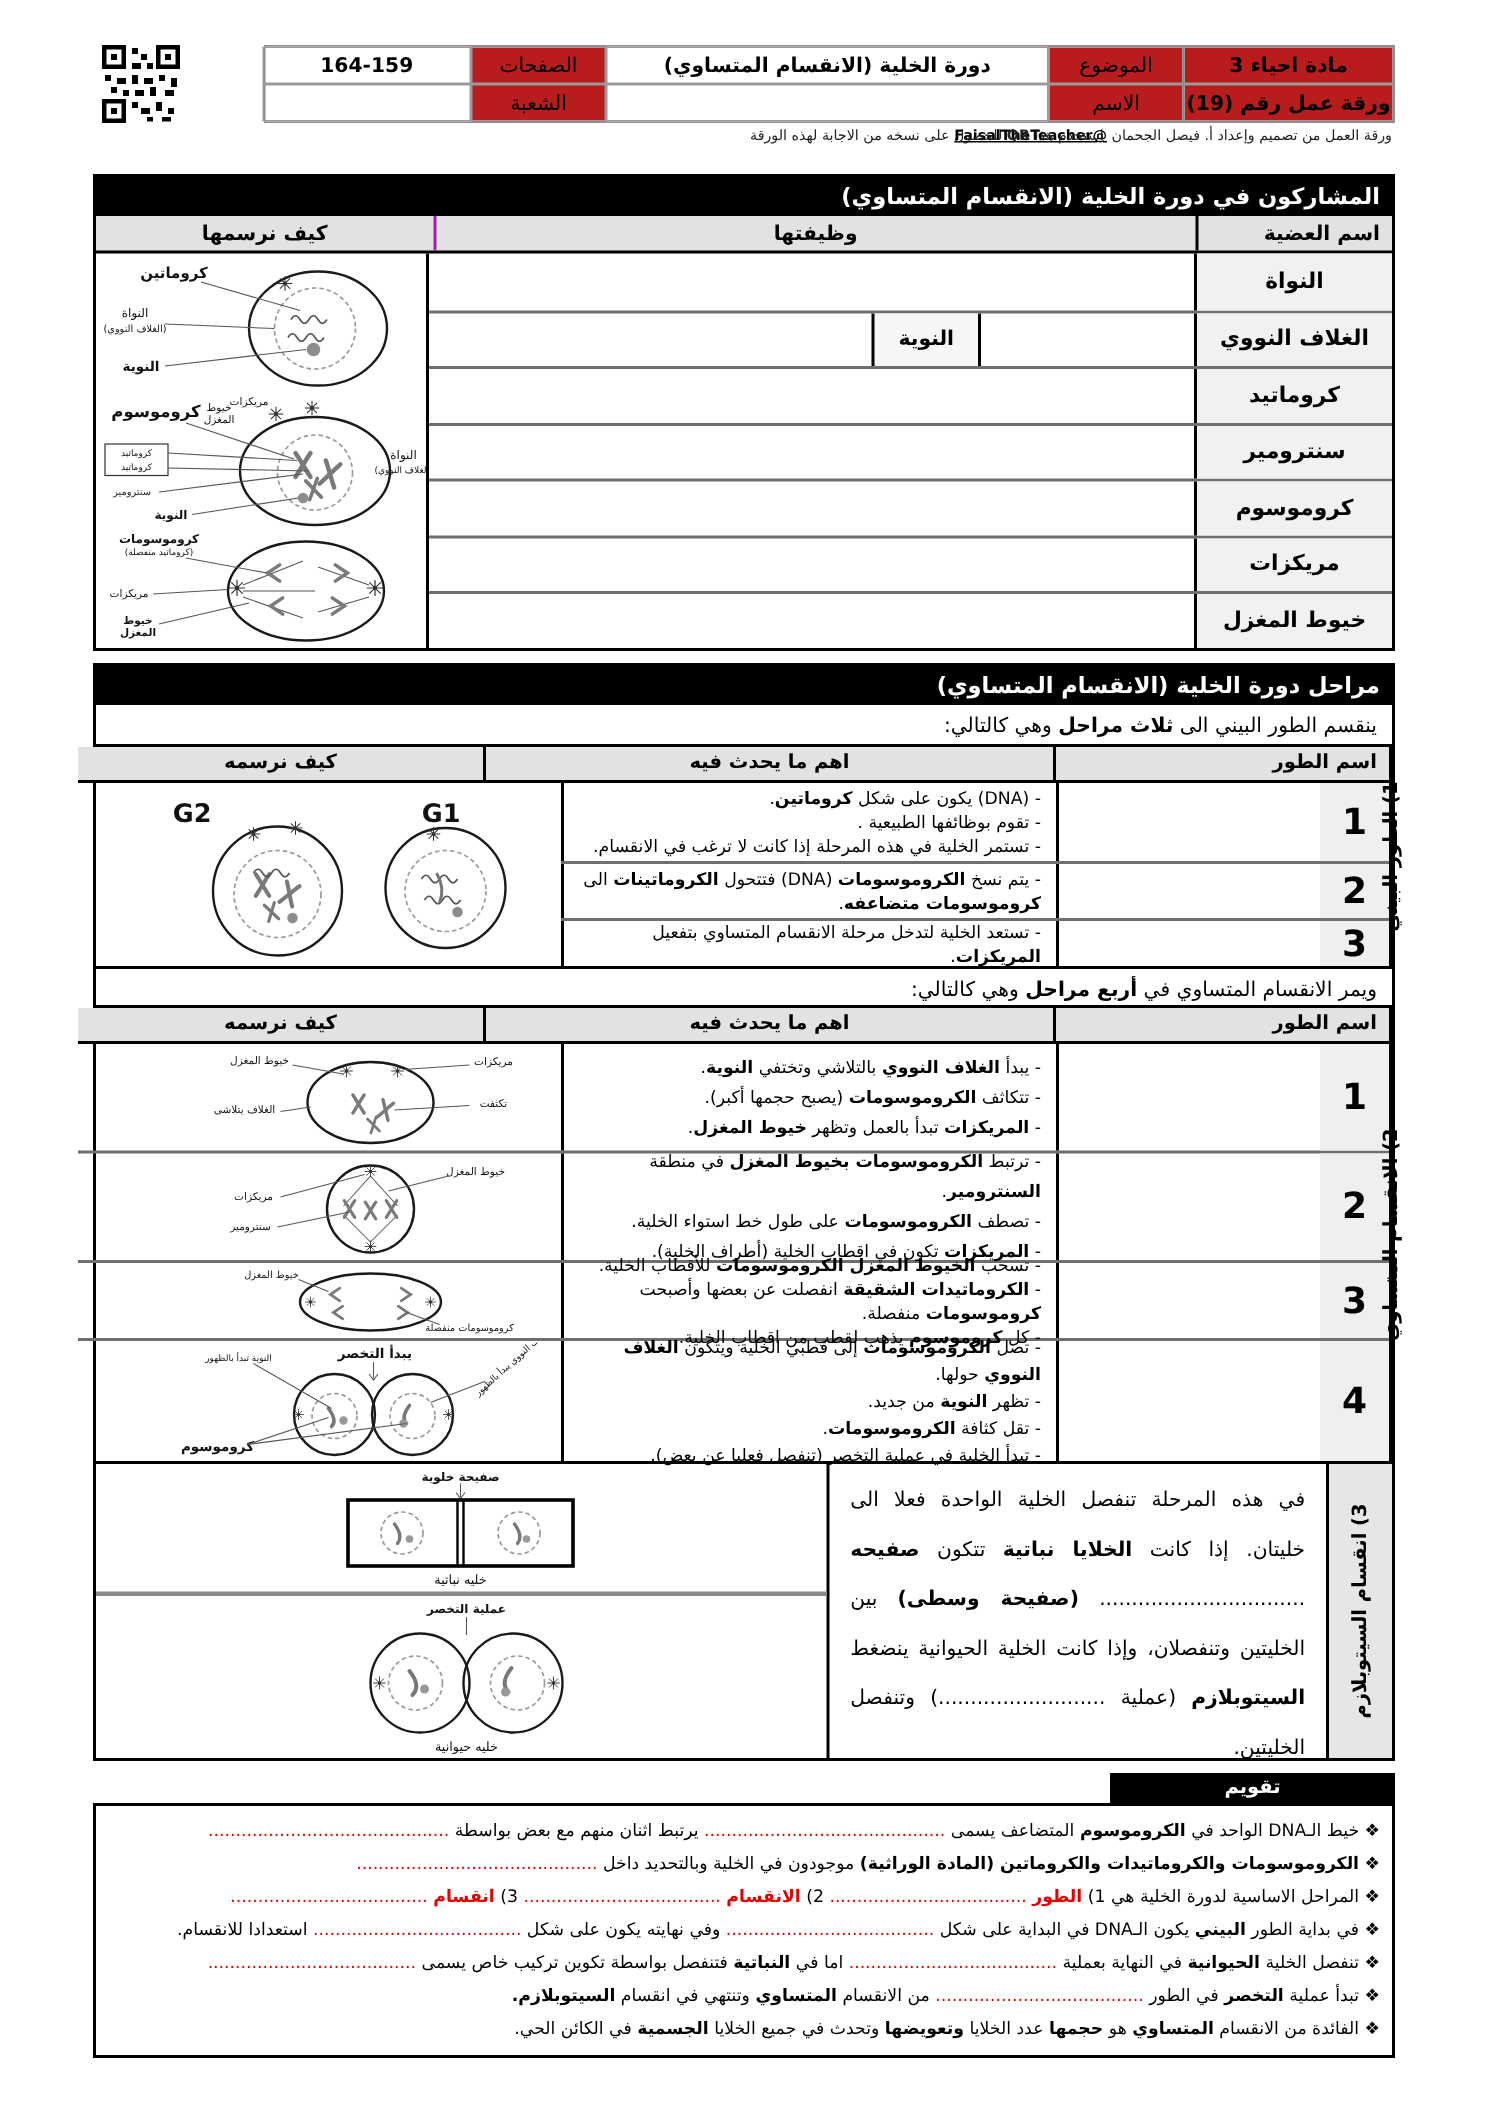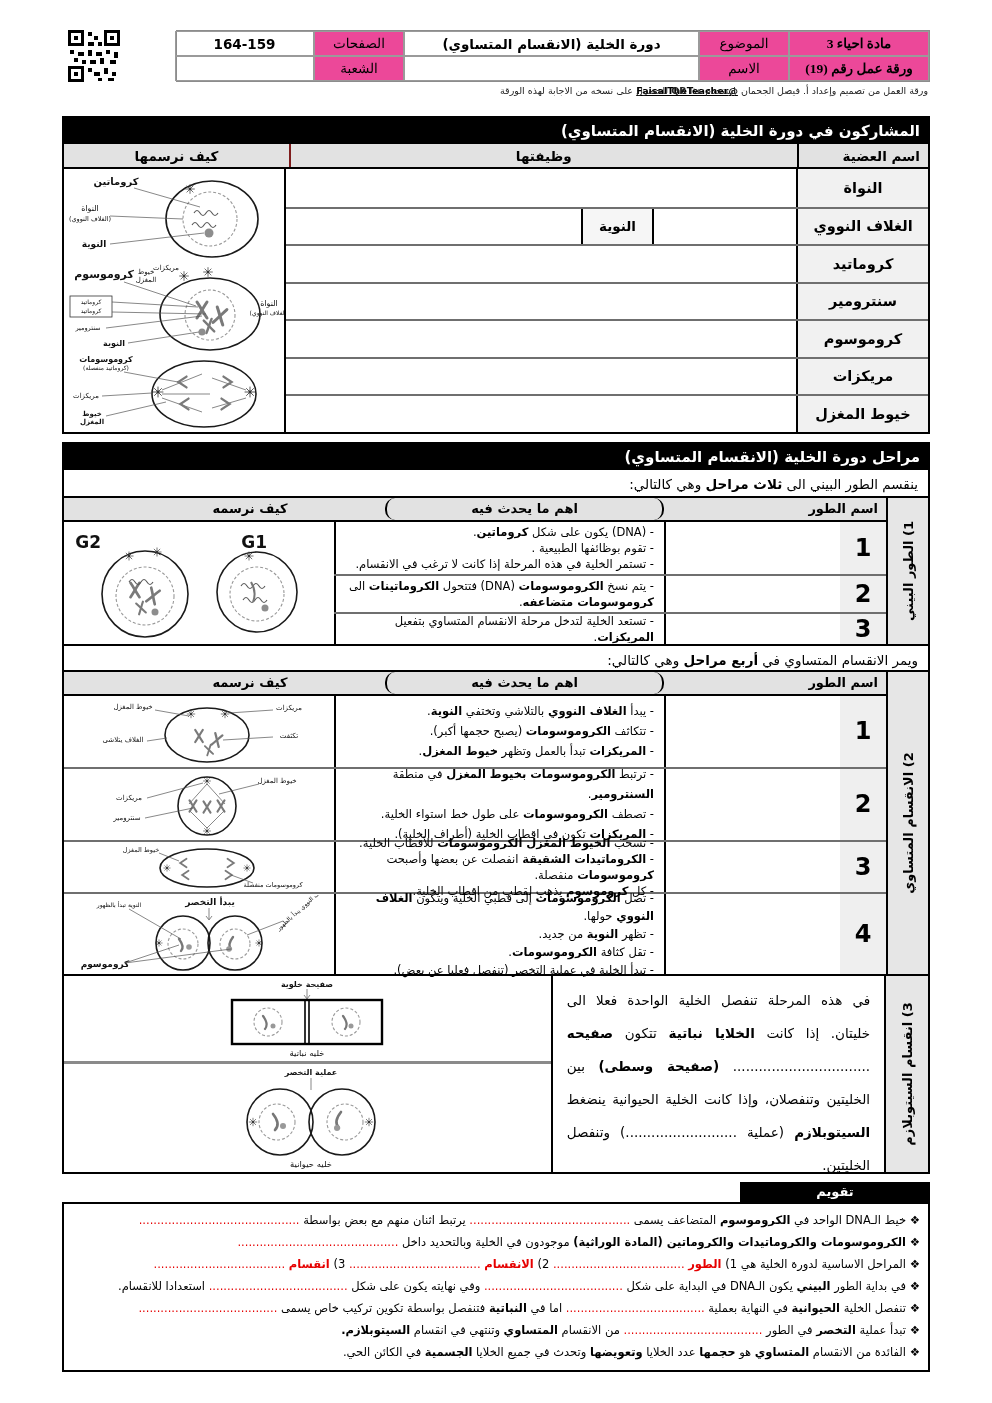--- a/index.html
+++ b/index.html
@@ -7,36 +7,36 @@
     width: 992px; height: 1403px; overflow: hidden; background: #fff;
     font-family: "DejaVu Sans", "Liberation Sans", sans-serif;
     color: #000; direction: rtl;
   }
   .page { width: 868px; margin: 0 62px; padding-top: 30px; }
 
   
   .hdr { display: flex; }
   .hdr-table { display: grid; grid-template-columns: 140px 90px 295px 90px 139px; width: 754px; border: 1.5px solid #8c8c8c; }
   .hcell { height: 25px; border: 1px solid #9a9a9a; display: flex; align-items: center; justify-content: center; font-size: 13.5px; }
-  .hcell.glab { background: #ec4899; font-family: Liberation Serif, serif; }
+  .hcell.glab { background: #b91c1c; }
   .hcell.bold { font-weight: bold; }
   .qr-zone { width: 114px; display: flex; align-items: flex-start; justify-content: flex-end; padding-left: 6px; }
   .hdr-caps { position: relative; height: 22px; font-size: 9.5px; color: #222; }
   .credit { position: absolute; right: 2px; top: 3px; }
   .credit a { color: #000; font-weight: bold; }
   .qrcap { position: absolute; left: 438px; top: 3px; white-space: nowrap; }
 
   
   .bar { background: #000; color: #fff; font-weight: bold; font-size: 15px; height: 26px; line-height: 26px; padding-right: 8px; }
 
   
   .tbl1 { border: 2.5px solid #000; margin-top: 12px; }
   .t1-head { display: flex; height: 25px; background: #e2e2e2; font-weight: bold; font-size: 13.5px; border-bottom: 2px solid #000; }
   .t1-head .c-name  { width: 130px; display:flex; align-items:center; padding-right: 8px; }
-  .t1-head .c-func  { width: 512px; display:flex; align-items:center; justify-content:center; border-left: 2px solid #7f1d1d; border-right: 2px solid #000; }
+  .t1-head .c-func  { width: 512px; display:flex; align-items:center; justify-content:center; border-left: 2px solid #a21caf; border-right: 2px solid #000; }
   .t1-head .c-draw  { width: 226px; display:flex; align-items:center; justify-content:center; }
   .t1-body { display: flex; }
   .t1-rows { width: 642px; }
   .t1-row { display: flex; height: 37.5px; }
   .t1-row + .t1-row { border-top: 2.5px solid #6f6f6f; }
   .t1-row .name { width: 130px; background: #f1f1f1; font-weight: bold; font-size: 14.5px; display: flex; align-items: center; justify-content: center; }
   .t1-row .func { width: 512px; border-right: 2px solid #000; display: flex; }
   .nucleolus-spacer { width: 142px; }
   .nucleolus-box { width: 73px; border-right: 2px solid #000; border-left: 2px solid #000; background: #f6f6f6; font-weight: bold; font-size: 13.5px; display: flex; align-items: center; justify-content: center; }
   .t1-draw { width: 226px; border-right: 2px solid #000; display: flex; flex-direction: column; align-items: center; }
@@ -44,21 +44,21 @@
   
   .tbl2 { border: 2.5px solid #000; margin-top: 8px; }
   .introline { height: 28px; line-height: 28px; font-size: 13.5px; padding-right: 10px; border-bottom: 2px solid #000; }
   .introline.mid { border-top: 2px solid #000; }
   .sub { display: flex; }
   .band { width: 44px; border-left: 2px solid #000; background: #e6e6e6; position: relative; }
   .band span { position: absolute; top: 50%; left: 50%; transform: translate(-50%,-50%) rotate(-90deg); white-space: nowrap; font-weight: bold; font-size: 13px; }
   .sub-main { flex: 1; }
   .sub-head { display: flex; height: 24px; background: #e2e2e2; font-weight: bold; font-size: 13px; border-bottom: 2px solid #000; }
   .sub-head .h-phase { width: 222px; display:flex; align-items:center; padding-right: 8px; }
-  .sub-head .h-events { width: 279px; display:flex; align-items:center; justify-content:center; border-right: 2px solid #000; border-left: 2px solid #000; border-radius: 10px; }
+  .sub-head .h-events { width: 382px; display:flex; align-items:center; justify-content:center; border-right: 2px solid #000; border-left: 2px solid #000; }
   .sub-head .h-draw { width: 270px; display:flex; align-items:center; justify-content:center; }
   .cell-num { width: 46px; background: #efefef; font-weight: bold; font-size: 24px; display: flex; align-items: center; justify-content: center; }
   .cell-name { width: 176px; border-left: 2px solid #000; }
   .cell-events { width: 330px; border-left: 2px solid #000; display: flex; flex-direction: column; justify-content: center; padding: 2px 10px; font-size: 11.5px; }
   .bullet { line-height: 16px; }
   .subA-body { display: flex; }
   .subA-rows { width: 552px; }
   .rowA { display: flex; }
   .rowA + .rowA { border-top: 2px solid #6f6f6f; }
   .rA1 { height: 52px; } .rA2 { height: 38px; } .rA3 { height: 32px; }

